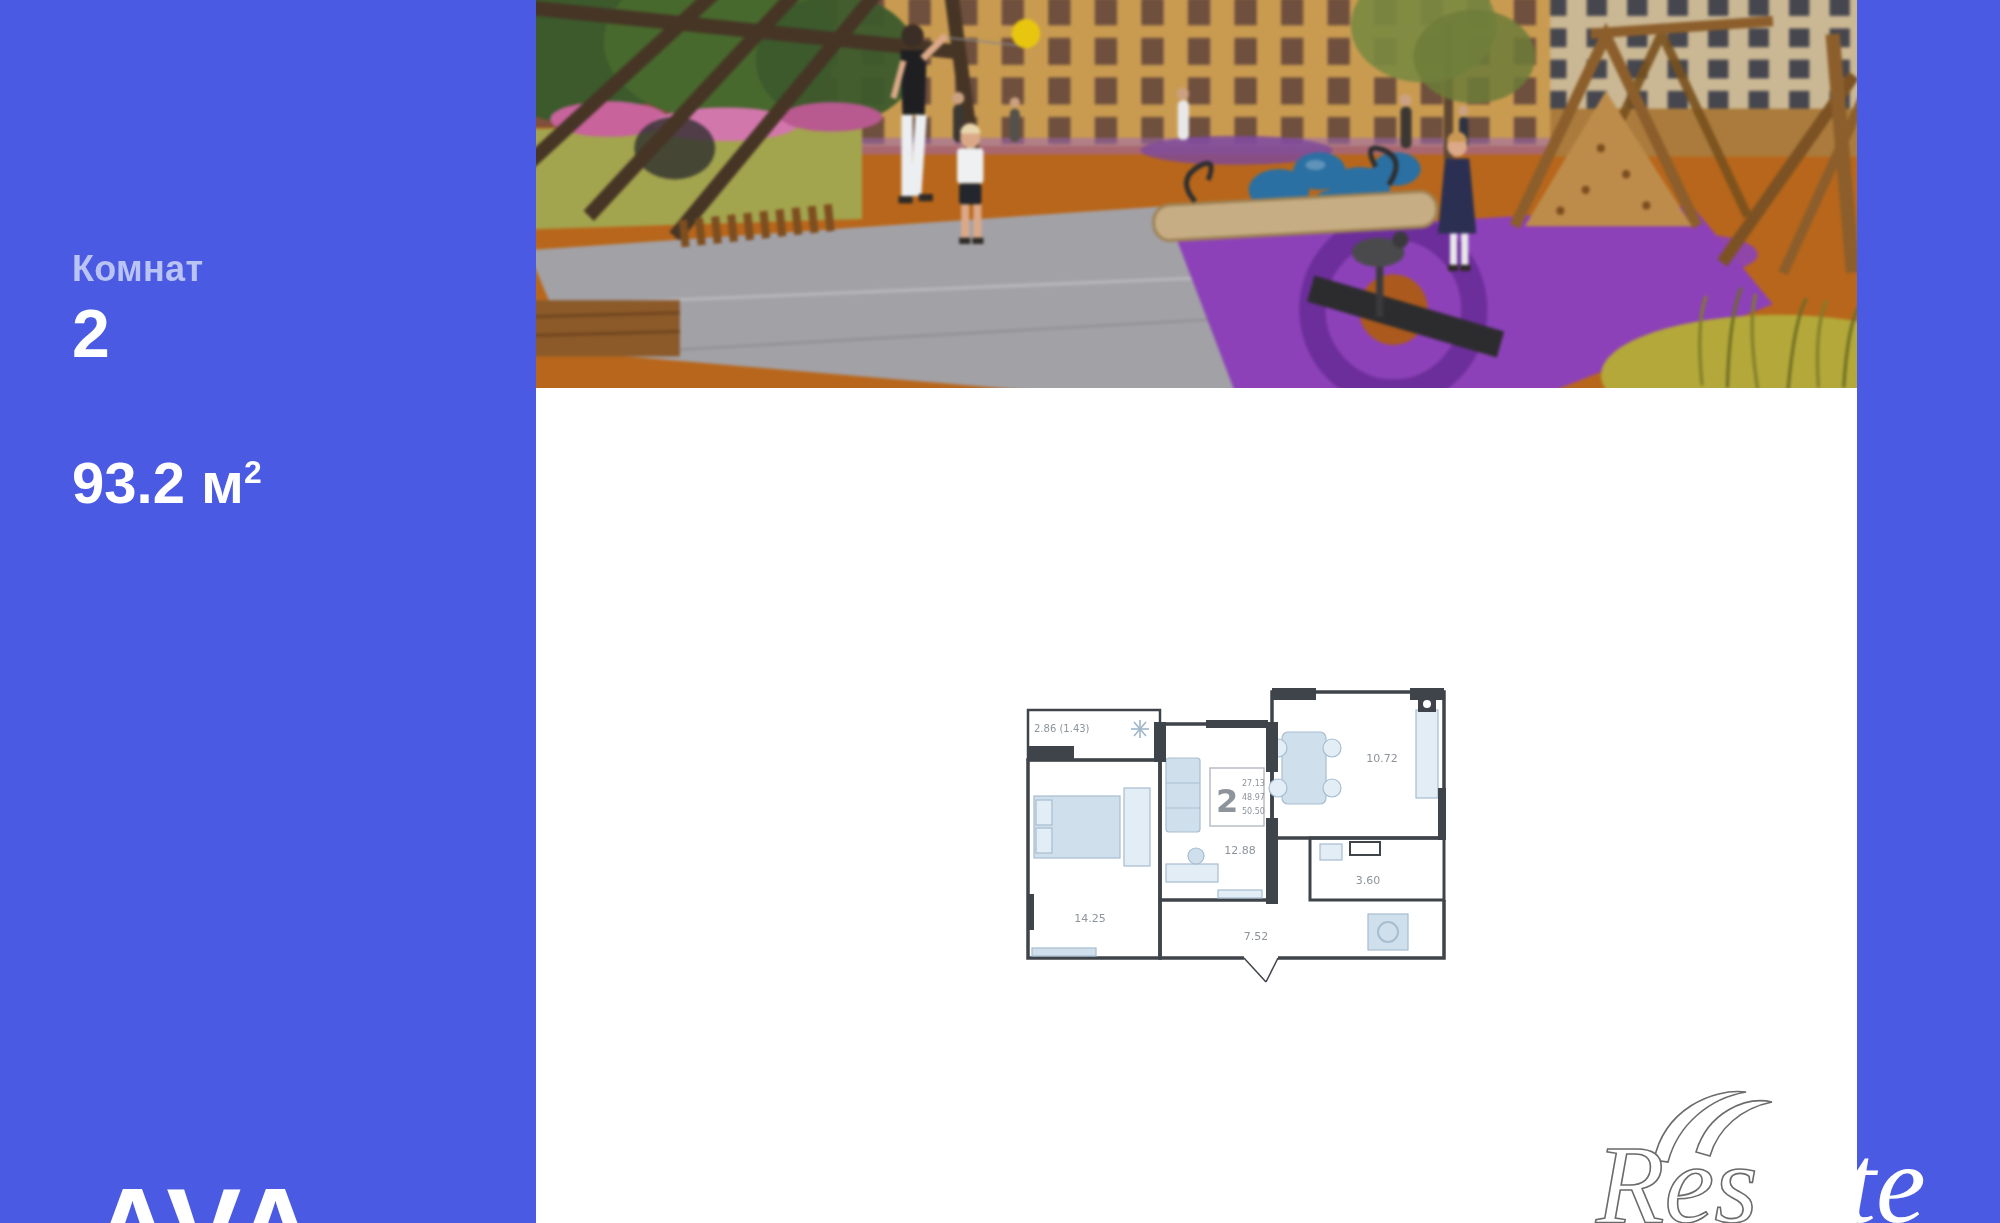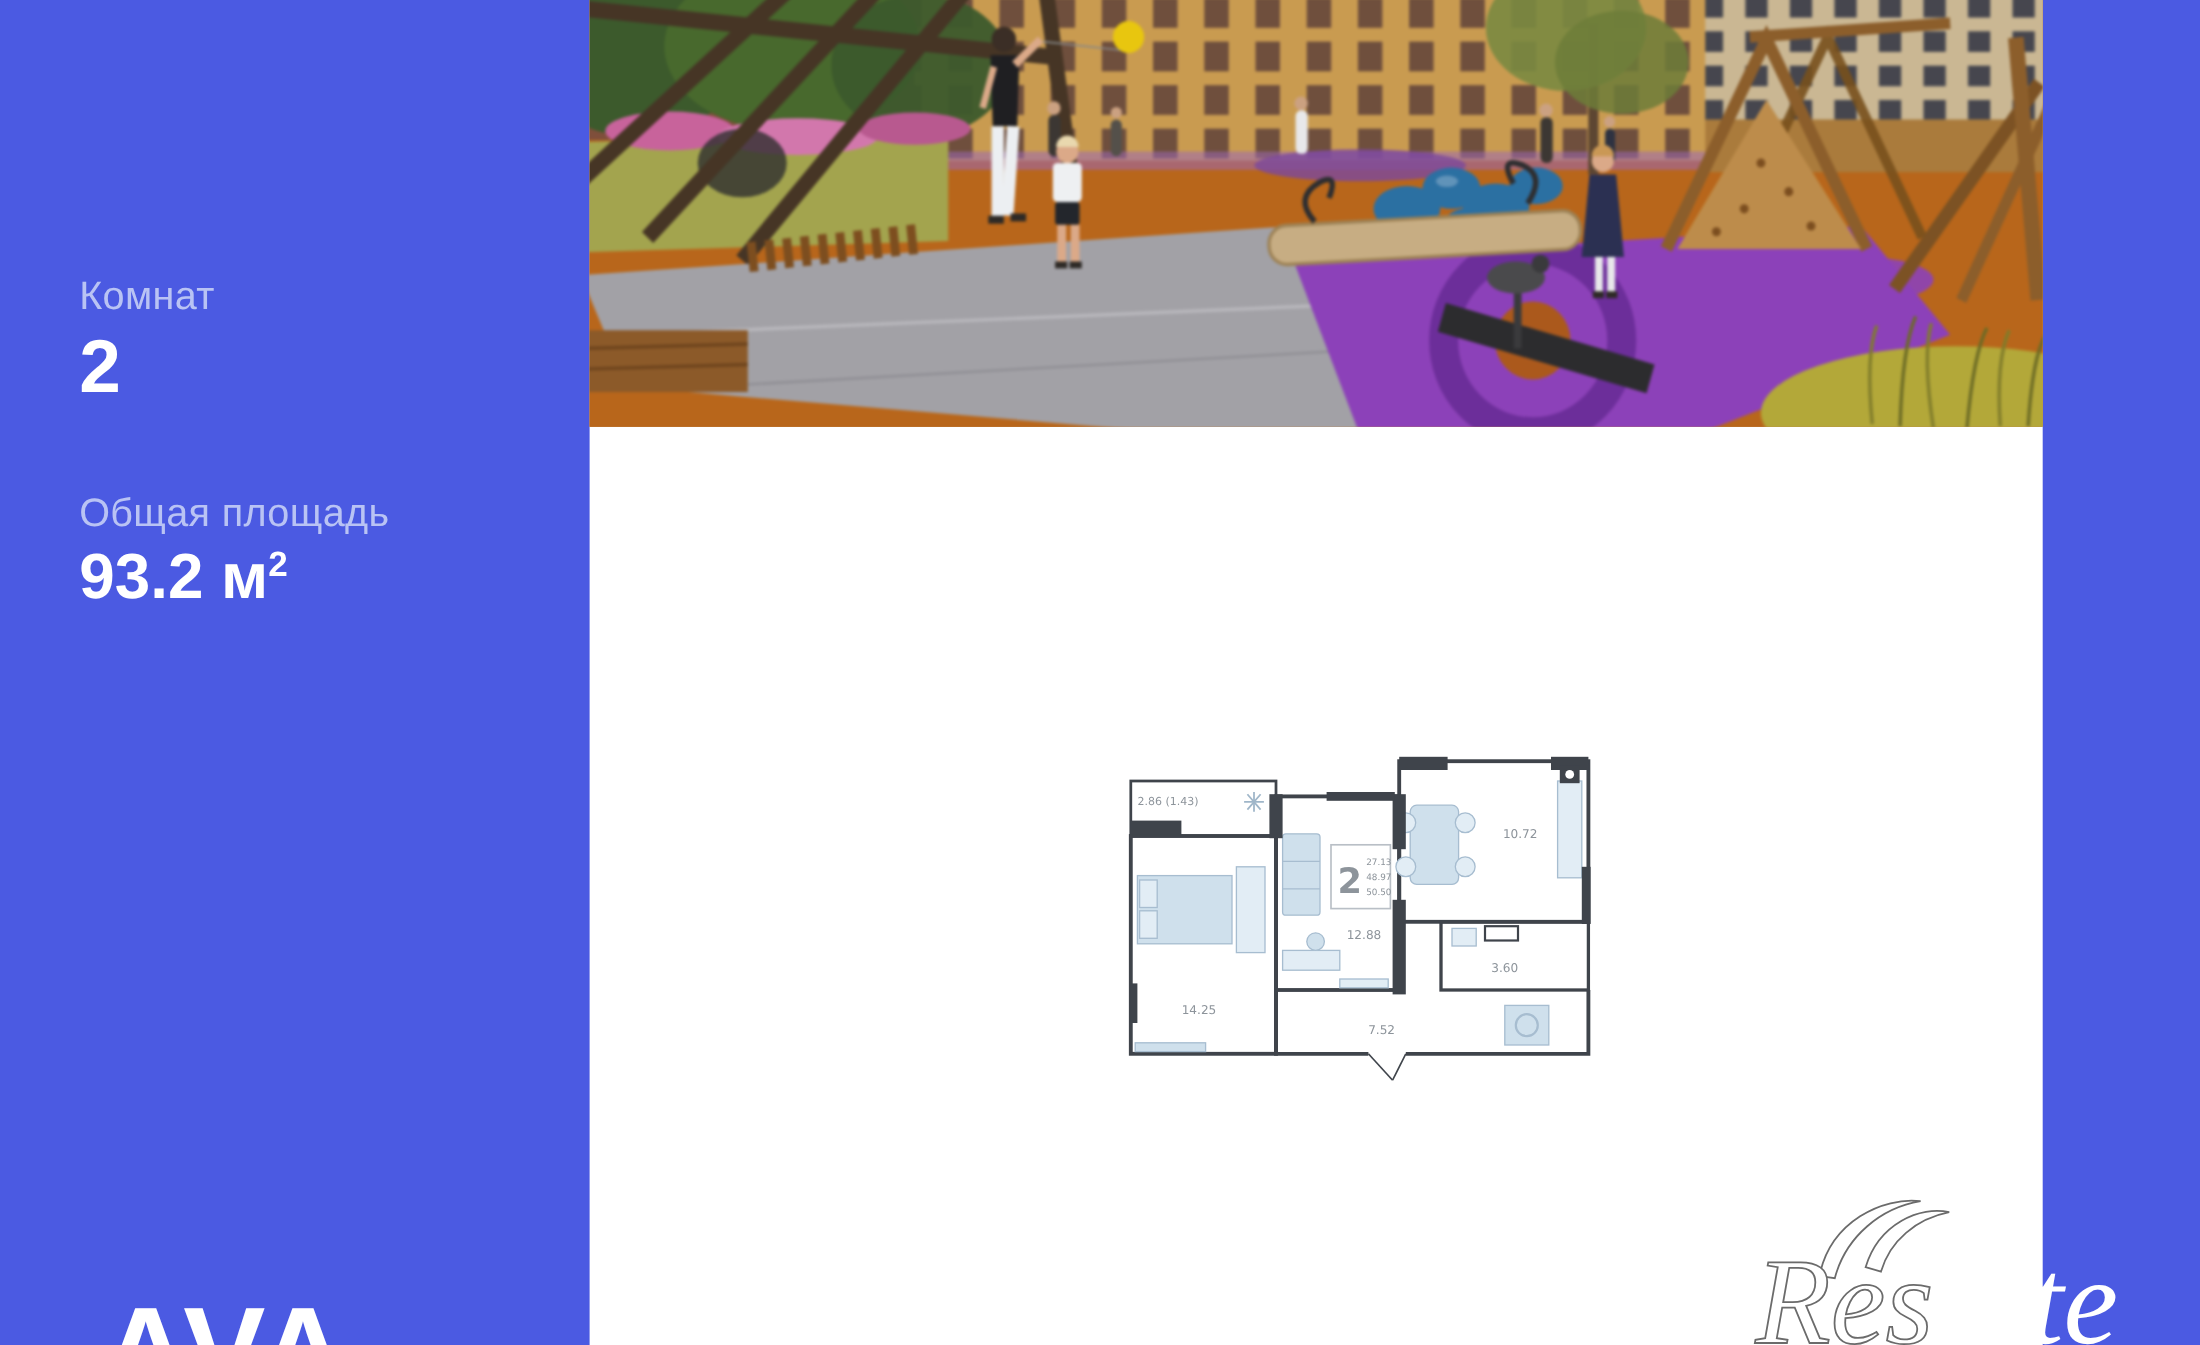--- a/index.html
+++ b/index.html
@@ -7,21 +7,21 @@
     width:2000px;height:1223px;position:relative;overflow:hidden;
     background:#ffffff;font-family:"Liberation Sans",sans-serif;
   }
   
   .sidebar-left{position:absolute;left:0;top:0;width:536px;height:1223px;background:#4b5ae2;}
   .strip-right{position:absolute;left:1857px;top:0;width:143px;height:1223px;background:#4b5ae2;}
 
   .fact{position:absolute;left:72px;}
   .fact-rooms{top:248px;}
   .fact-area{top:445px;}
-  .fact-label{font-size:36px;color:#b9c3f4;font-weight:400;letter-spacing:.3px;}
+  .fact-label{font-size:36px;color:#b9c3f4;font-weight:700;letter-spacing:.3px;}
   .fact-value{font-size:68px;color:#ffffff;font-weight:700;margin-top:8px;line-height:1.05;}
   .fact-area .fact-value{font-size:58px;}
   .fact-value sup{font-size:55%;vertical-align:super;font-weight:700;}
 
   .brand{
     position:absolute;left:92px;top:1172px;
     font-size:112px;font-weight:900;color:#ffffff;letter-spacing:2px;line-height:1;
     font-family:"Liberation Sans",sans-serif;
   }
 
@@ -47,21 +47,20 @@
 </style>
 </head>
 <body>
 
 <div class="sidebar-left">
   <div class="fact fact-rooms">
     <div class="fact-label">Комнат</div>
     <div class="fact-value">2</div>
   </div>
   <div class="fact fact-area">
-    <div class="fact-label">Общая площадь</div>
     <div class="fact-value"><span>93.2 м</span><sup>2</sup></div>
   </div>
   <div class="brand">AVA</div>
 </div>
 
 <div class="strip-right"></div>
 
 <div class="photo">
   <svg width="1337" height="404" viewBox="0 0 1321 388" preserveAspectRatio="none">
     <defs>

